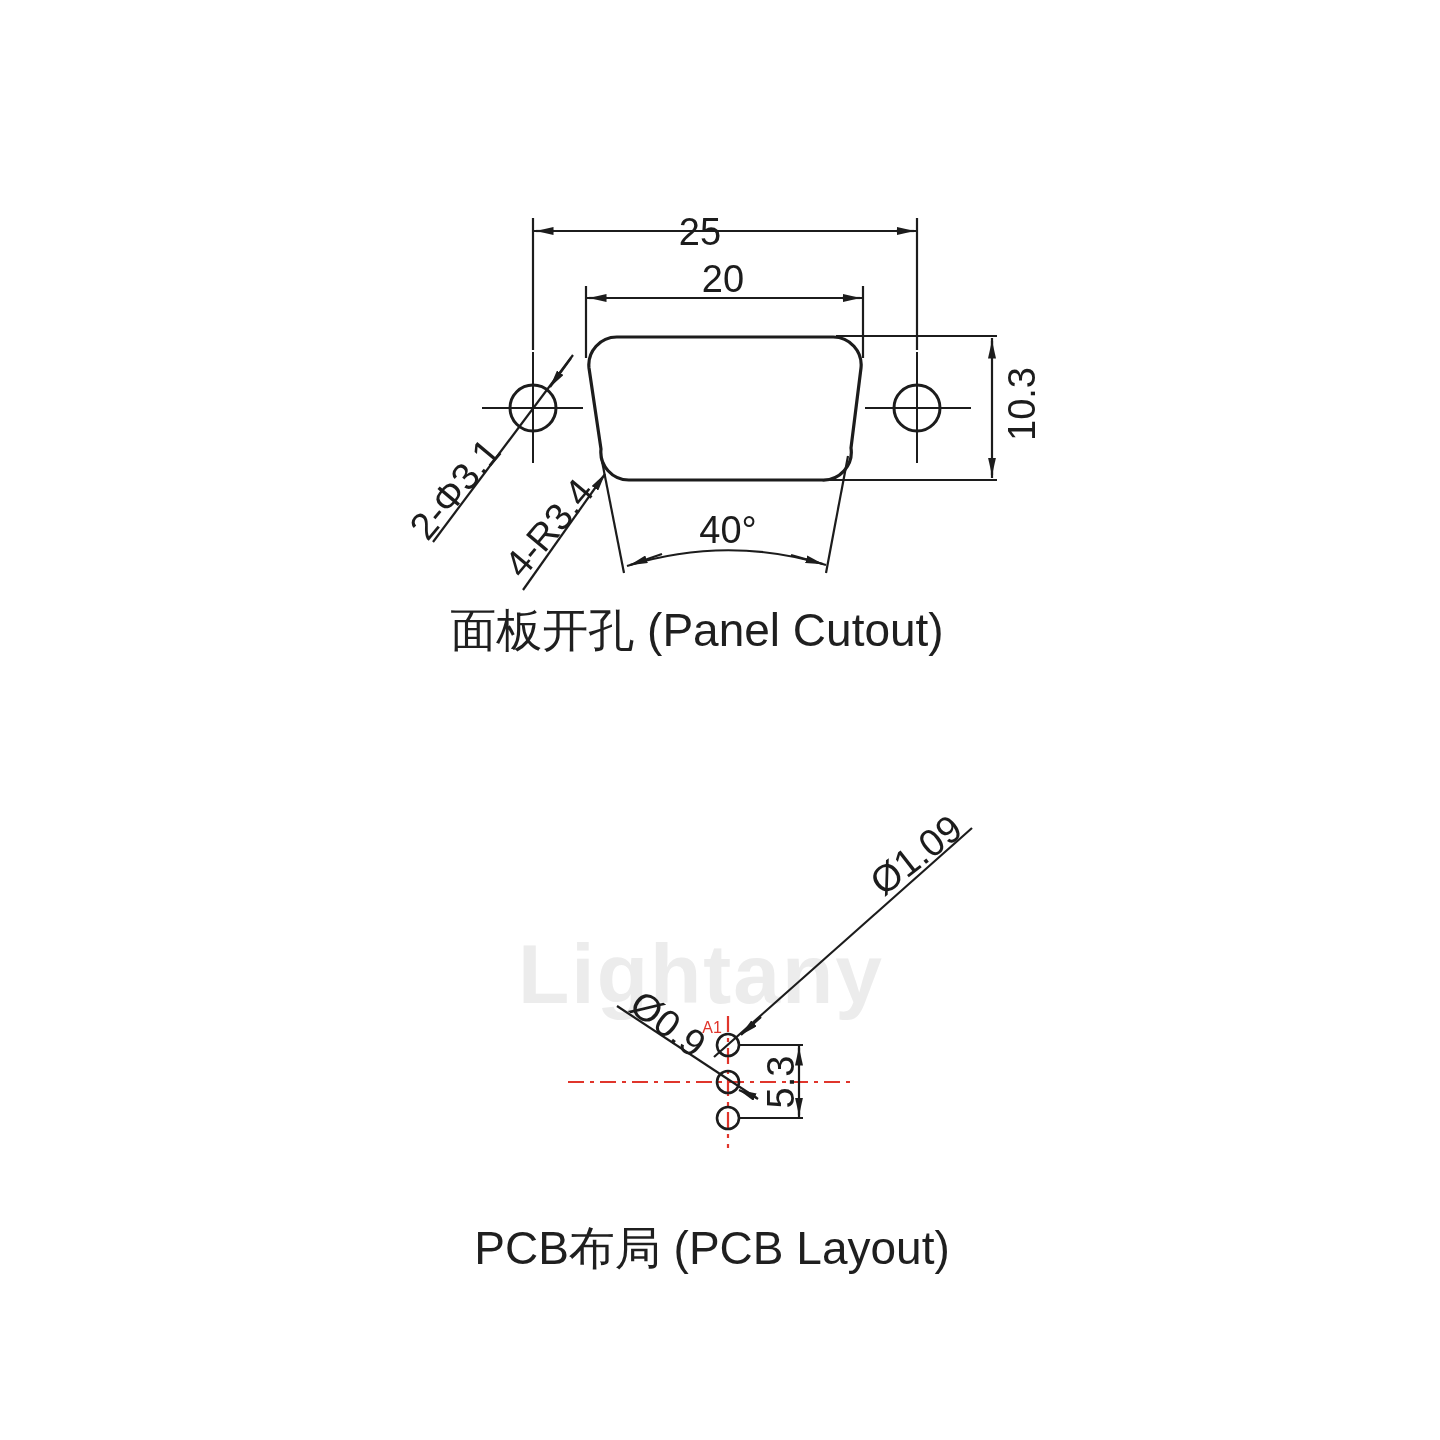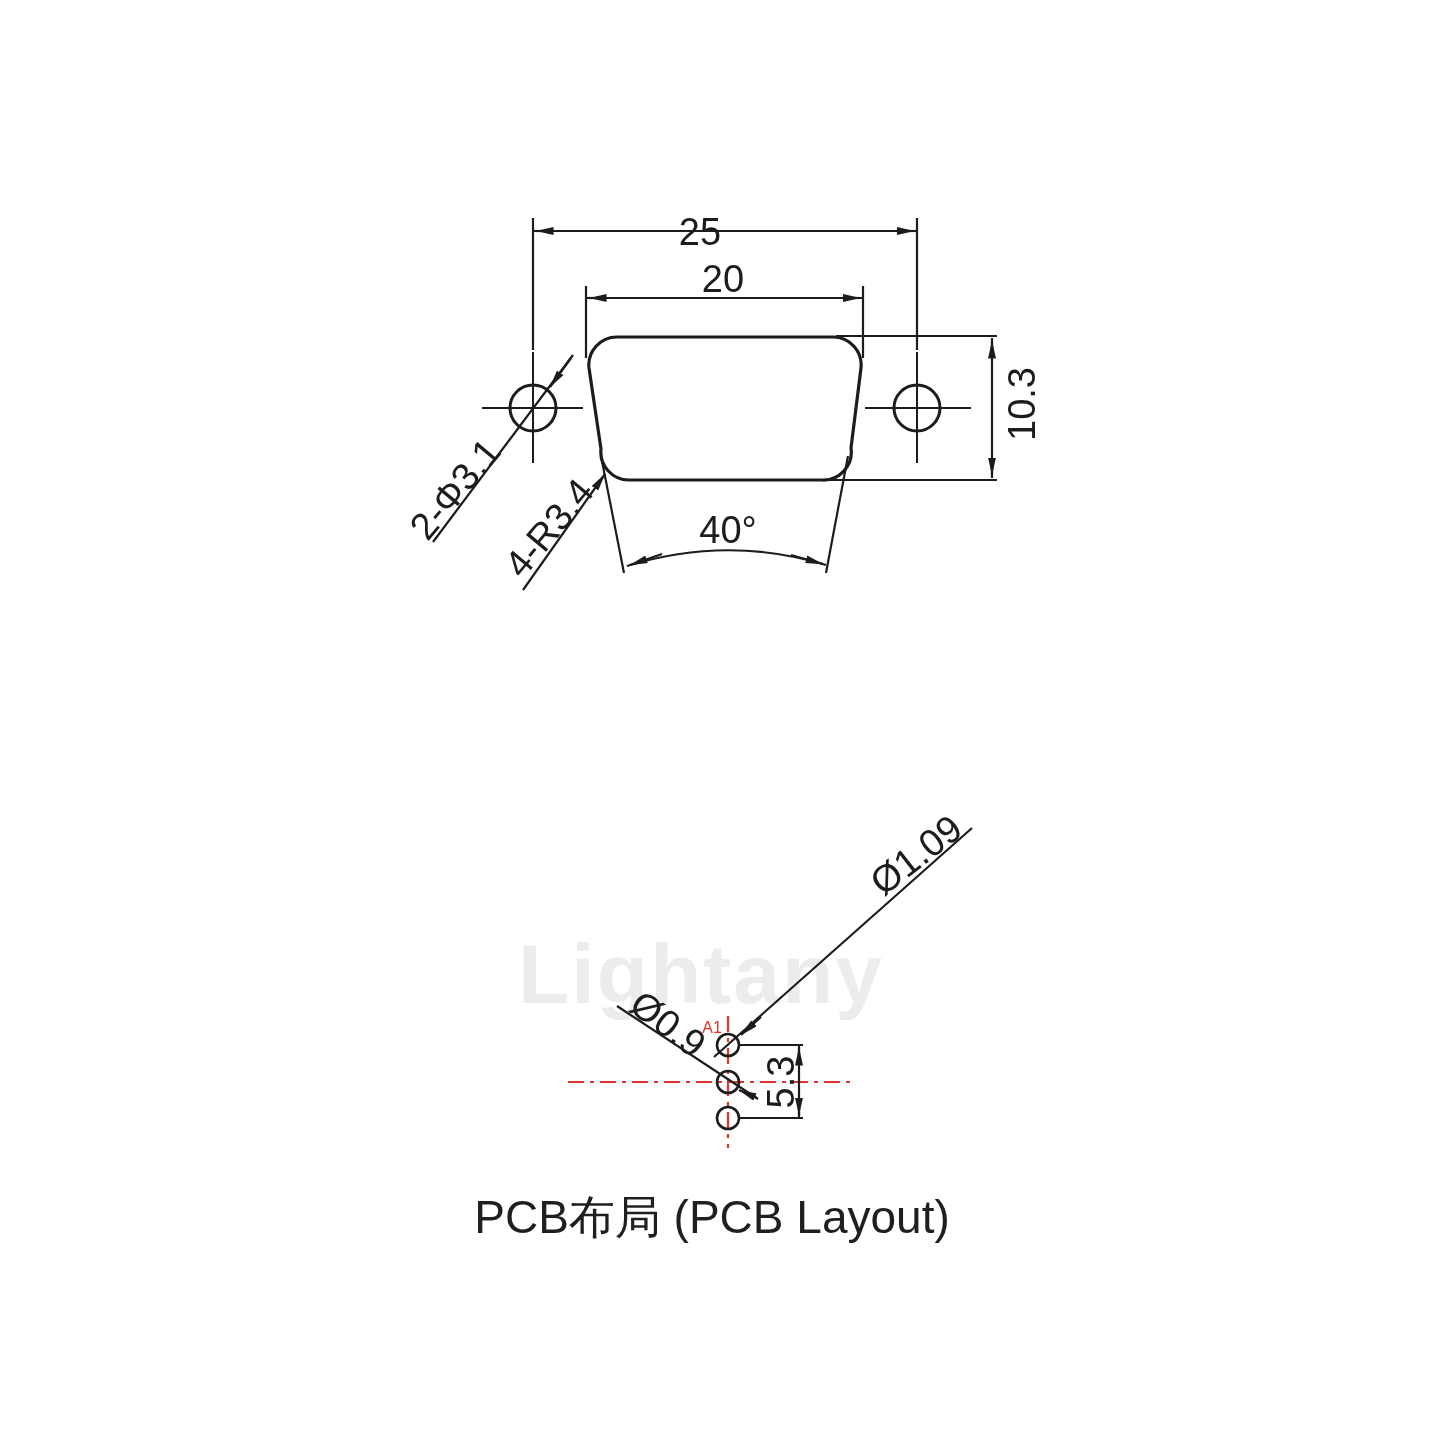--- a/index.html
+++ b/index.html
@@ -148,24 +148,25 @@
   <span class="lbl dim over" style="left:723px;top:279px;">20</span>
 
   <span class="lbl dim rot-90 over" style="left:1022px;top:404px;">10.3</span>
 
   <span class="lbl dim over" style="left:728px;top:530px;">40°</span>
 
   <span class="lbl dim rot-n50 over" style="left:455px;top:489px;">2-Φ3.1</span>
 
   <span class="lbl dim rot-n50 over" style="left:549px;top:528px;">4-R3.4</span>
 
+  <span class="lbl caption over" style="left:697px;top:630px;">面板开孔 (Panel Cutout)</span>
 
   <span class="lbl dim rot-n38 over" style="left:916px;top:855px;">Ø1.09</span>
 
   <span class="lbl dim rot-p37 over" style="left:668px;top:1024px;">Ø0.9</span>
 
   <span class="lbl pin over" style="left:712px;top:1019px;margin-top:9px;">A1</span>
 
   <span class="lbl dim rot-90 over" style="left:781px;top:1082px;">5.3</span>
 
-  <span class="lbl caption over" style="left:712px;top:1217px;">PCB布局 (PCB Layout)</span>
+  <span class="lbl caption over" style="left:712px;top:1248px;">PCB布局 (PCB Layout)</span>
 
 </div>
 
 </body></html>

